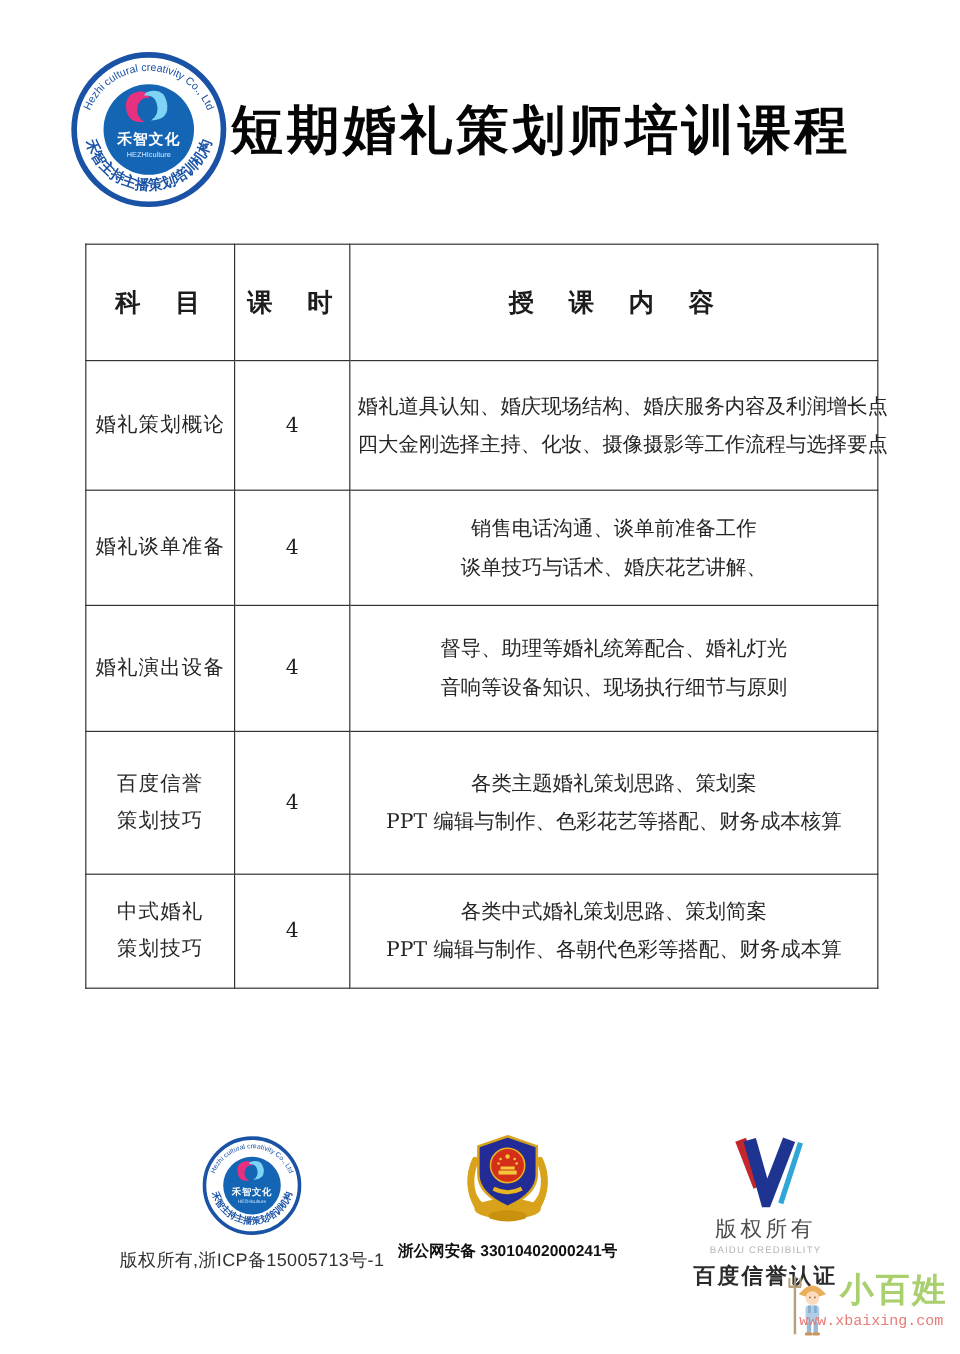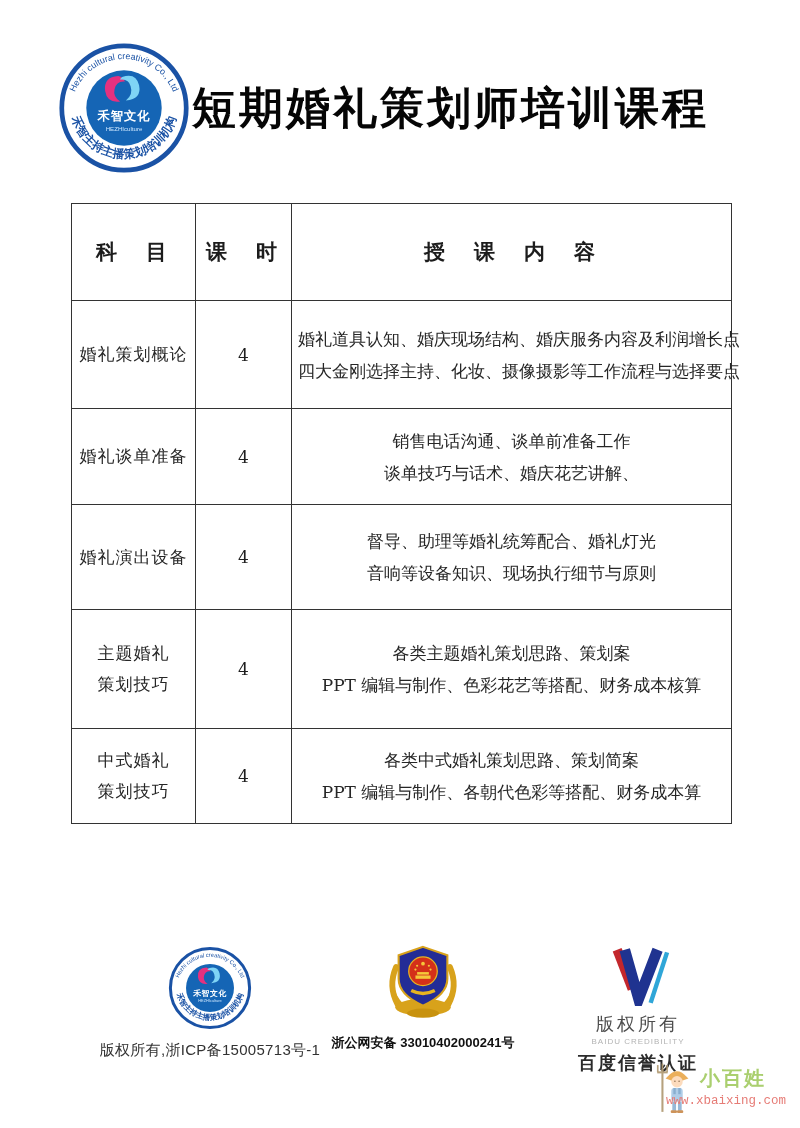--- a/index.html
+++ b/index.html
@@ -48,21 +48,21 @@
   .f-center{ position:absolute; left:330px; top:941px; width:186px; text-align:center; }
   .f-center .police { margin-top:5px; font-family:"Liberation Sans", sans-serif; font-size:13px; font-weight:700; color:#101010; white-space:nowrap; }
   .f-right { position:absolute; left:571px; top:946px; width:134px; text-align:center; }
   .f-right .bd-cn  { margin-top:2px; font-family:"Liberation Sans", sans-serif; font-size:18px; color:#4d4d4d; letter-spacing:3px; }
   .f-right .bd-en  { margin-top:1px; font-family:"Liberation Sans", sans-serif; font-size:8px; color:#b3b3b3; letter-spacing:1px; }
   .f-right .bd-cert{ margin-top:5px; font-family:"Liberation Sans", sans-serif; font-size:18px; font-weight:600; color:#2b2b2b; letter-spacing:2px; }
 
   
   .watermark { position:absolute; left:656px; top:1063px; display:flex; align-items:flex-start; opacity:0.92; }
   .wm-text { margin-left:2px; }
-  .wm-name { font-family:Liberation Sans, sans-serif; font-weight:700; font-size:20px; line-height:30px; color:#a3cb63; letter-spacing:2px; white-space:nowrap; }
+  .wm-name { font-family:Liberation Mono, monospace; font-weight:700; font-size:28px; line-height:30px; color:#a3cb63; letter-spacing:2px; white-space:nowrap; }
   .wm-url  { font-family:"Liberation Mono", monospace; font-size:12.5px; color:#e4716b; margin-top:1px; margin-left:-34px; white-space:nowrap; }
 </style>
 </head>
 <body>
 
 <div class="page">
 
   <svg class="logo-main" viewBox="0 0 140 140">
     <circle cx="70" cy="70" r="66" fill="#ffffff" stroke="#1a52a5" stroke-width="5"></circle>
     <defs>
@@ -125,21 +125,21 @@
             <div>婚礼演出设备</div>
           </td>
         <td class="hours">4</td>
         <td class="content">
           <div>督导、助理等婚礼统筹配合、婚礼灯光</div>
           <div>音响等设备知识、现场执行细节与原则</div>
         </td>
       </tr>
       <tr class="row3">
         <td class="subject">
-          <div>主题婚礼</div>
+          <div>百度信誉</div>
           <div>策划技巧</div>
         </td>
         <td class="hours">4</td>
         <td class="content">
           <div>各类主题婚礼策划思路、策划案</div>
           <div>PPT 编辑与制作、色彩花艺等搭配、财务成本核算</div>
         </td>
       </tr>
       <tr class="row4">
         <td class="subject">

